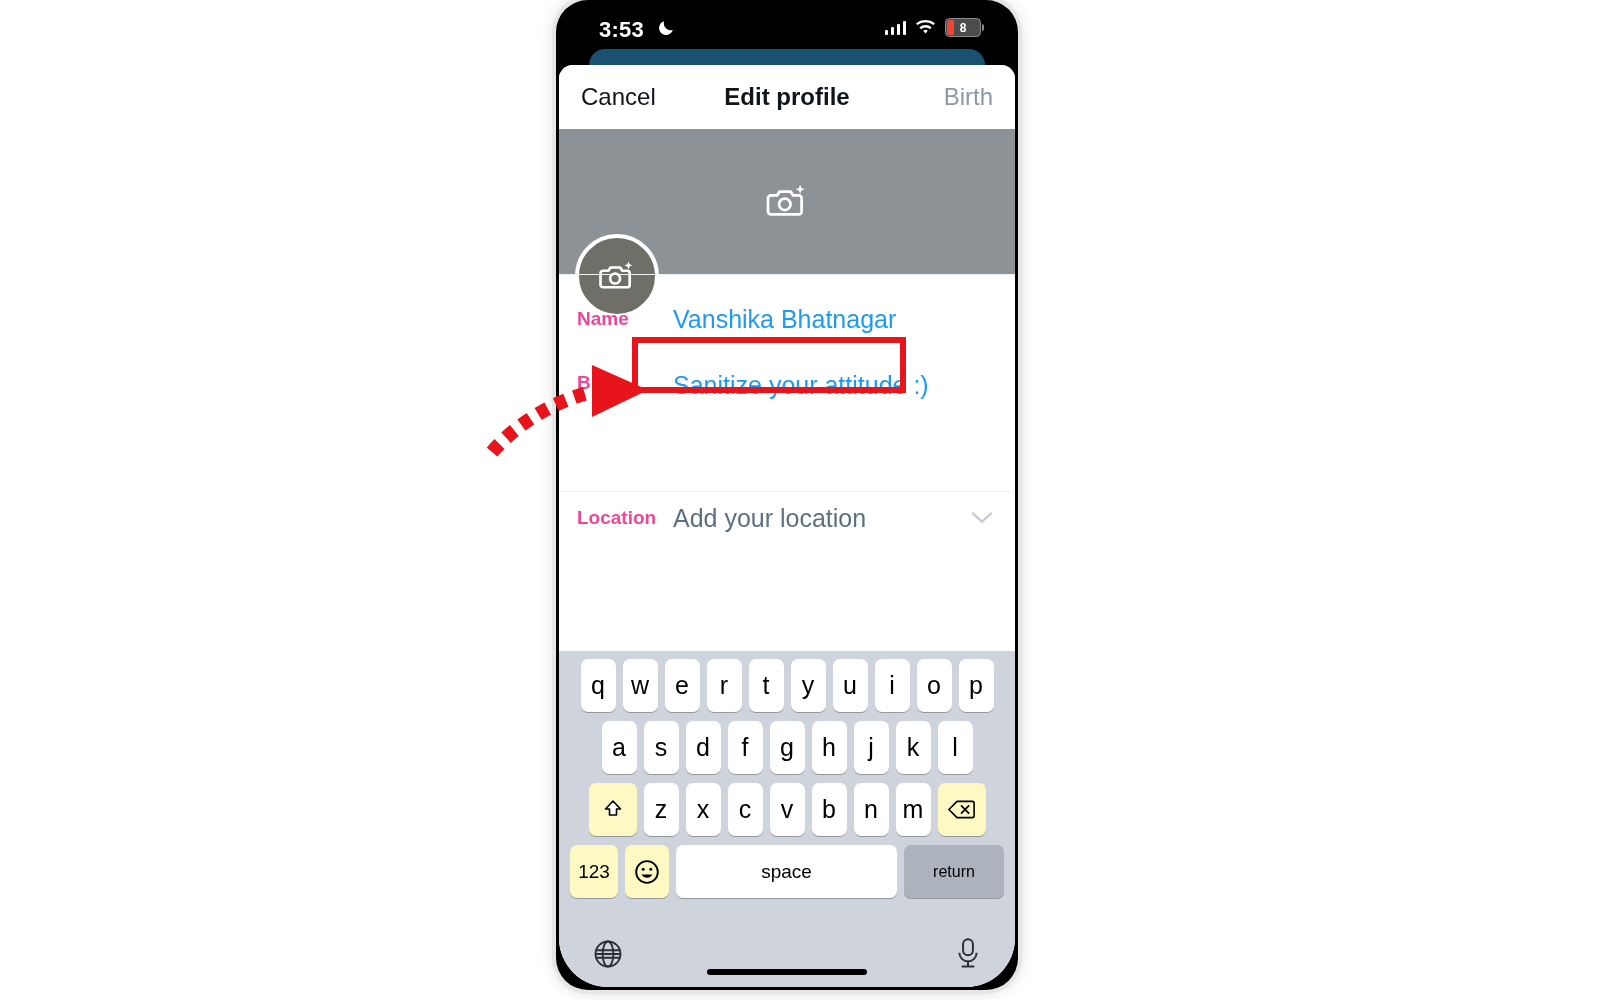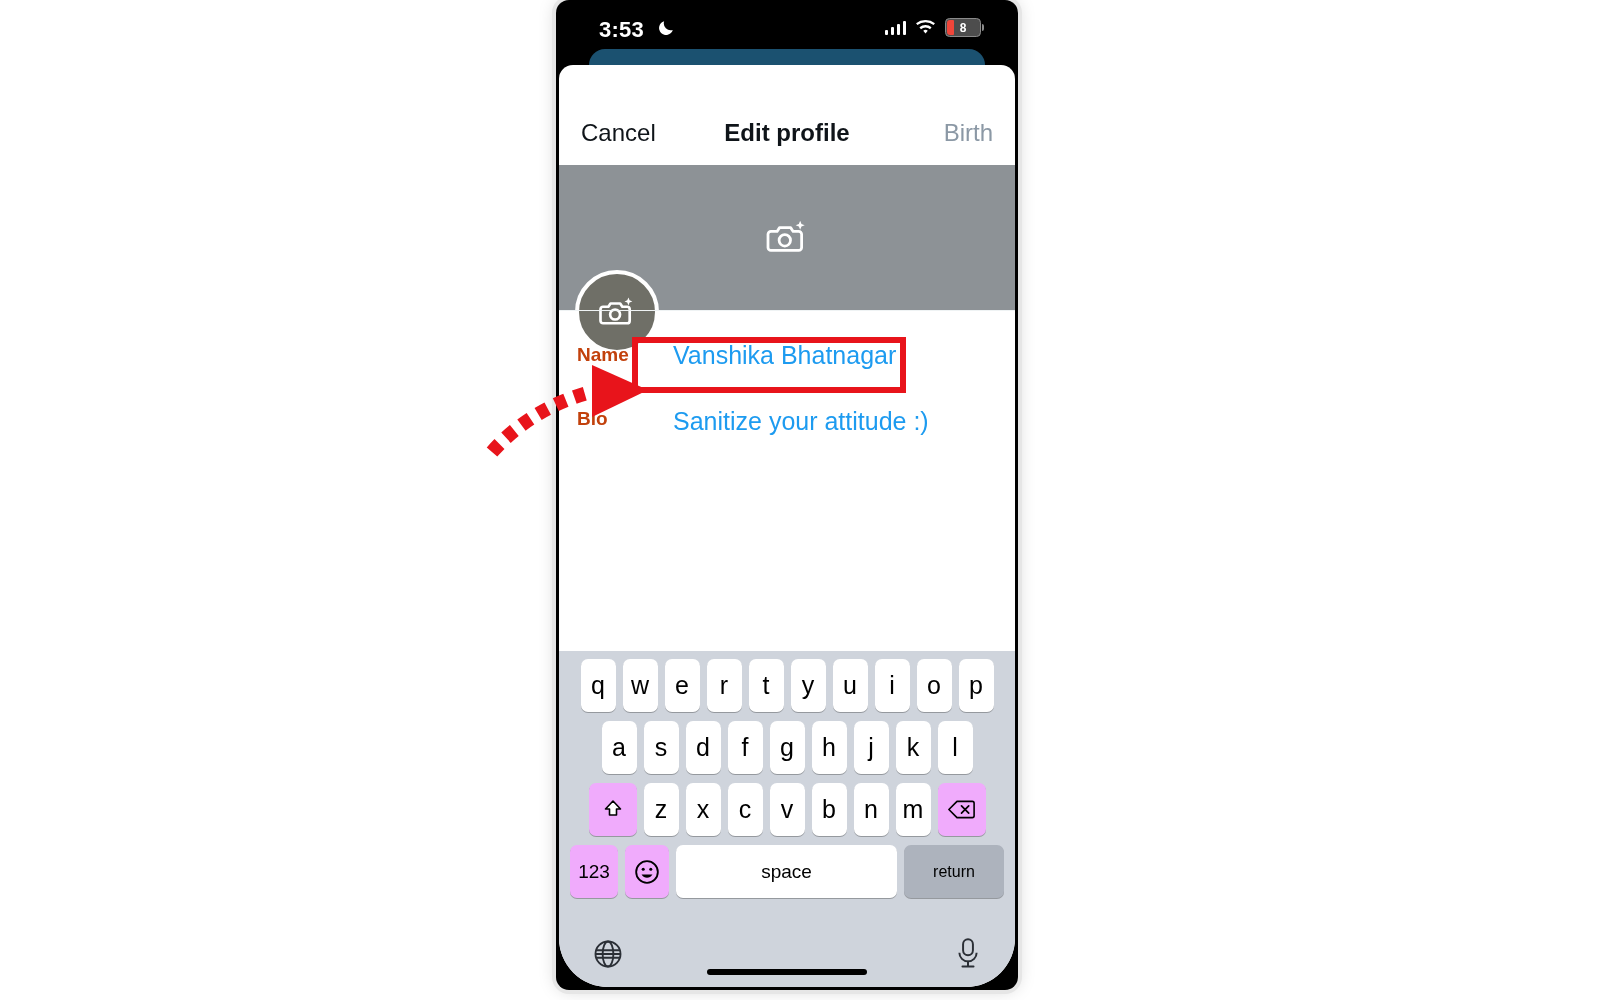--- a/index.html
+++ b/index.html
@@ -10,21 +10,21 @@
     overflow: hidden;
   }
   #stage { position: relative; width: 1600px; height: 1000px; background:#ffffff; }
 
   
   .phone {
     position: absolute;
     left: 556px; top: 0px;
     width: 462px; height: 990px;
     background: #000;
-    border-radius: 13px;
+    border-radius: 32px;
     box-shadow: 0 0 0 4px #e6e6e6, 0 0 18px rgba(0,0,0,.18);
     overflow: hidden;
   }
   .screen {
     position: absolute; inset: 3px;
     border-radius: 49px;
     background: #000;
     overflow: hidden;
   }
 
@@ -64,21 +64,20 @@
 
   
   .sheet {
     position: absolute; left: 0; right: 0; top: 62px; bottom: 0;
     background: #fff; border-radius: 14px 14px 0 0; overflow: hidden;
   }
   .navbar {
     position: relative; height: 64px; background:#fff;
     display:flex; align-items:center; justify-content:space-between;
     padding: 0 22px;
-    margin-top: 36px;
   }
   .nav-cancel { font-size: 24px; color:#0f1419; }
   .nav-title { font-size: 24px; font-weight: bold; color:#0f1419; position:absolute; left:0; right:0; text-align:center; pointer-events:none; }
   .nav-save { font-size: 24px; color:#8b98a5; font-weight: 500; position:relative; }
 
   .banner {
     position: relative; height: 145px; background:#8d9296;
     display:flex; align-items:center; justify-content:center;
   }
   .avatar-wrap {
@@ -90,21 +89,21 @@
   }
   .cam-svg { display:block; }
 
   .fields { background:#fff; }
   .row {
     display:flex; align-items:center;
     padding: 0 18px; position:relative;
     border-top: 1px solid #eff3f4;
   }
   .row .label {
-    font-size: 19px; font-weight: bold; color:#c2410c;
+    font-size: 19px; font-weight: bold; color:#ec4899;
     width: 96px; flex: none;
   }
   .row .value { font-size: 25px; font-weight: normal; }
   .value.blue { color:#1d9bf0; }
   .value.ph { color:#5b7083; }
   .chev { position:absolute; right: 22px; top:50%; transform: translateY(-50%); }
 
   .row-name { height: 60px; padding-top:14px; }
   .row-bio  { height: 120px; align-items: flex-start; padding-top: 22px; }
   .row-bio .label { padding-top: 1px; }
@@ -123,21 +122,21 @@
   .krow.r2 { gap: 7px; }
   .krow.r3 { gap: 7px; }
   .krow.r4 { gap: 7px; }
   .key {
     background:#fff; border-radius: 7px;
     width: 35px; height: 53px;
     display:flex; align-items:center; justify-content:center;
     font-size: 25px; color:#000;
     box-shadow: 0 1px 0 rgba(0,0,0,.28);
   }
-  .key.mod { background:#f0abfc; }
+  .key.mod { background:#fef9c3; }
   .key.wide { width: 48px; }
   .key.num { width: 48px; font-size: 19px; }
   .key.emoji { width: 44px; }
   .key.space { width: 221px; font-size: 19px; color:#000; }
   .key.return { width: 100px; font-size: 16px; background:#adb3bd; }
   .kb-bottom {
     position:absolute; left:0; right:0; bottom:0; height: 66px;
     display:flex; align-items:center; justify-content:space-between;
     padding: 0 34px; box-sizing:border-box;
   }
@@ -217,20 +216,27 @@
           <div class="row row-name">
             <div class="label">Name</div>
             <div class="value blue">Vanshika Bhatnagar</div>
           </div>
 
           <div class="row row-bio" style="border-top:none;">
             <div class="label">Bio</div>
             <div class="value blue">Sanitize your attitude :)</div>
           </div>
 
+          <div class="row row-loc">
+            <div class="label">Location</div>
+            <div class="value ph">Add your location</div>
+            <svg class="chev" width="22" height="14" viewBox="0 0 24 14">
+              <path d="M2 2l10 9 10-9" fill="none" stroke="#c4cbd2" stroke-width="2.4" stroke-linecap="round"></path>
+            </svg>
+          </div>
 
 
 
         </div>
 
         <div class="keyboard">
 
           <div class="krow r1">
             <div class="key">q</div>
             <div class="key">w</div>

